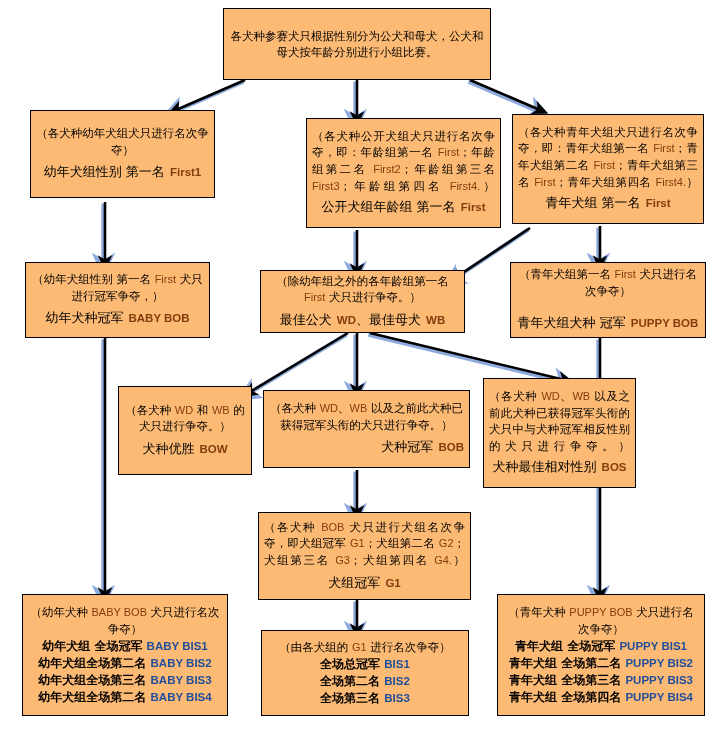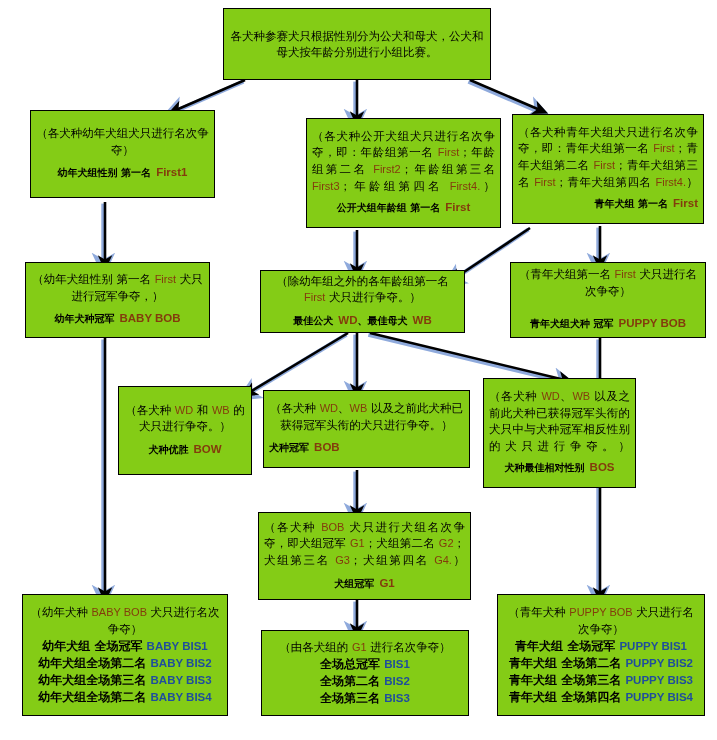--- a/index.html
+++ b/index.html
@@ -24,31 +24,31 @@
     position: absolute;
     left: 0; top: 0;
     width: 717px;
     height: 740px;
     pointer-events: none;
   }
   .box {
     position: absolute;
     box-sizing: border-box;
     border: 1.4px solid #000000;
-    background: #84cc16;
+    background: #fdba74;
     color: #000000;
     text-align: center;
     line-height: 1.42;
     padding: 4px 5px;
     z-index: 5;
   }
   .ln { display: block; white-space: normal; }
   .just { text-align: justify; text-align-last: justify; }
   .note { font-size: 11.5px; font-weight: normal; }
-  .res { font-size: 10px; font-weight: bold; }
+  .res { font-size: 13px; font-weight: normal; }
   .res-lines { margin-top: 1px; }
   .res-row { display: block; font-size: 12px; font-weight: bold; text-align: center; }
   .code {
     color: #833c0c;
     font-weight: bold;
     font-family: "Liberation Sans", "DejaVu Sans", sans-serif;
     font-size: 11.5px;
   }
   .code-note {
     color: #833c0c;
@@ -128,21 +128,21 @@
   <div class="box" style="left:268px; top:118px; width:195px; height:110px; display:flex; flex-direction:column; align-items:center; justify-content:center;margin-left:38px;">
     <span class="note ln just">
       <span>（各犬种公开犬组犬只进行名次争夺，即：年龄组第一名 </span><span class="code-note">First</span><span>；年龄组第二名 </span><span class="code-note">First2</span><span>；年龄组第三名 </span><span class="code-note">First3</span><span>；年龄组第四名 </span><span class="code-note">First4.</span><span>）</span>
     </span>
     <span class="ln" style="margin-top:1px;">
       <span class="res">公开犬组年龄组 第一名</span>
       <span class="code">First</span>
     </span>
   </div>
 
-  <div class="box" style="left:512px; top:114px; width:192px; height:110px; display:flex; flex-direction:column; align-items:flex-end; justify-content:center;">
+  <div class="box" style="left:512px; top:114px; width:192px; height:110px; display:flex; flex-direction:column; align-items:center; justify-content:center;">
     <span class="note ln just">
       <span>（各犬种青年犬组犬只进行名次争夺，即：青年犬组第一名 </span><span class="code-note">First</span><span>；青年犬组第二名 </span><span class="code-note">First</span><span>；青年犬组第三名 </span><span class="code-note">First</span><span>；青年犬组第四名 </span><span class="code-note">First4.</span><span>）</span>
     </span>
     <span class="ln" style="margin-top:1px;">
       <span class="res">青年犬组 第一名</span>
       <span class="code">First</span>
     </span>
   </div>
 
   <div class="box" style="left:25px; top:262px; width:185px; height:76px; display:flex; flex-direction:column; align-items:center; justify-content:center;">
@@ -179,21 +179,21 @@
   <div class="box" style="left:118px; top:386px; width:134px; height:89px; display:flex; flex-direction:column; align-items:center; justify-content:center;">
     <span class="note ln">
       <span>（各犬种 </span><span class="code-note">WD</span><span> 和 </span><span class="code-note">WB</span><span> 的犬只进行争夺。）</span>
     </span>
     <span class="ln" style="margin-top:2px;">
       <span class="res">犬种优胜</span>
       <span class="code">BOW</span>
     </span>
   </div>
 
-  <div class="box" style="left:263px; top:390px; width:207px; height:78px; display:flex; flex-direction:column; align-items:flex-start; justify-content:center;">
+  <div class="box" style="left:263px; top:390px; width:207px; height:78px; display:flex; flex-direction:column; align-items:flex-end; justify-content:center;">
     <span class="note ln">
       <span>（各犬种 </span><span class="code-note">WD</span><span>、</span><span class="code-note">WB</span><span> 以及之前此犬种已获得冠军头衔的犬只进行争夺。）</span>
     </span>
     <span class="ln" style="margin-top:2px;">
       <span class="res">犬种冠军</span>
       <span class="code">BOB</span>
     </span>
   </div>
 
   <div class="box" style="left:483px; top:378px; width:153px; height:110px; display:flex; flex-direction:column; align-items:center; justify-content:center;">

